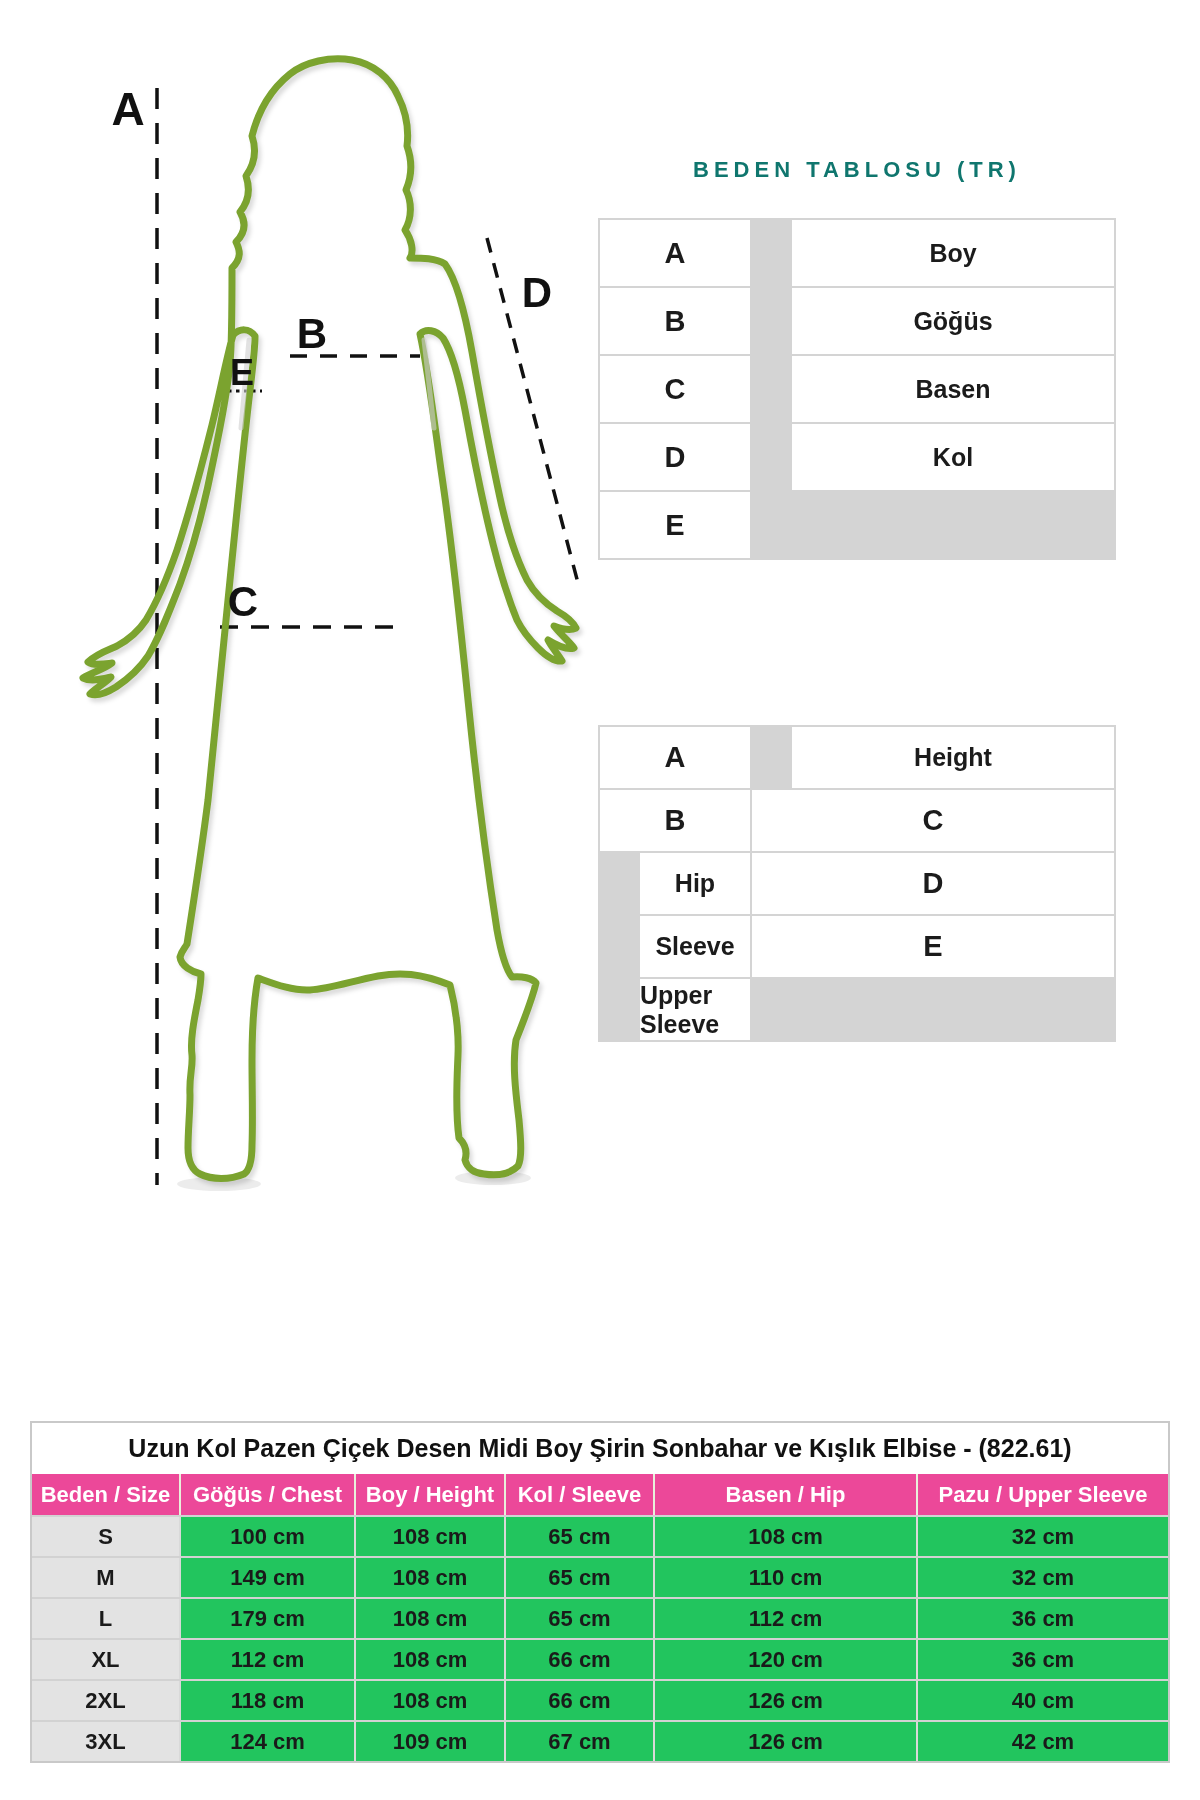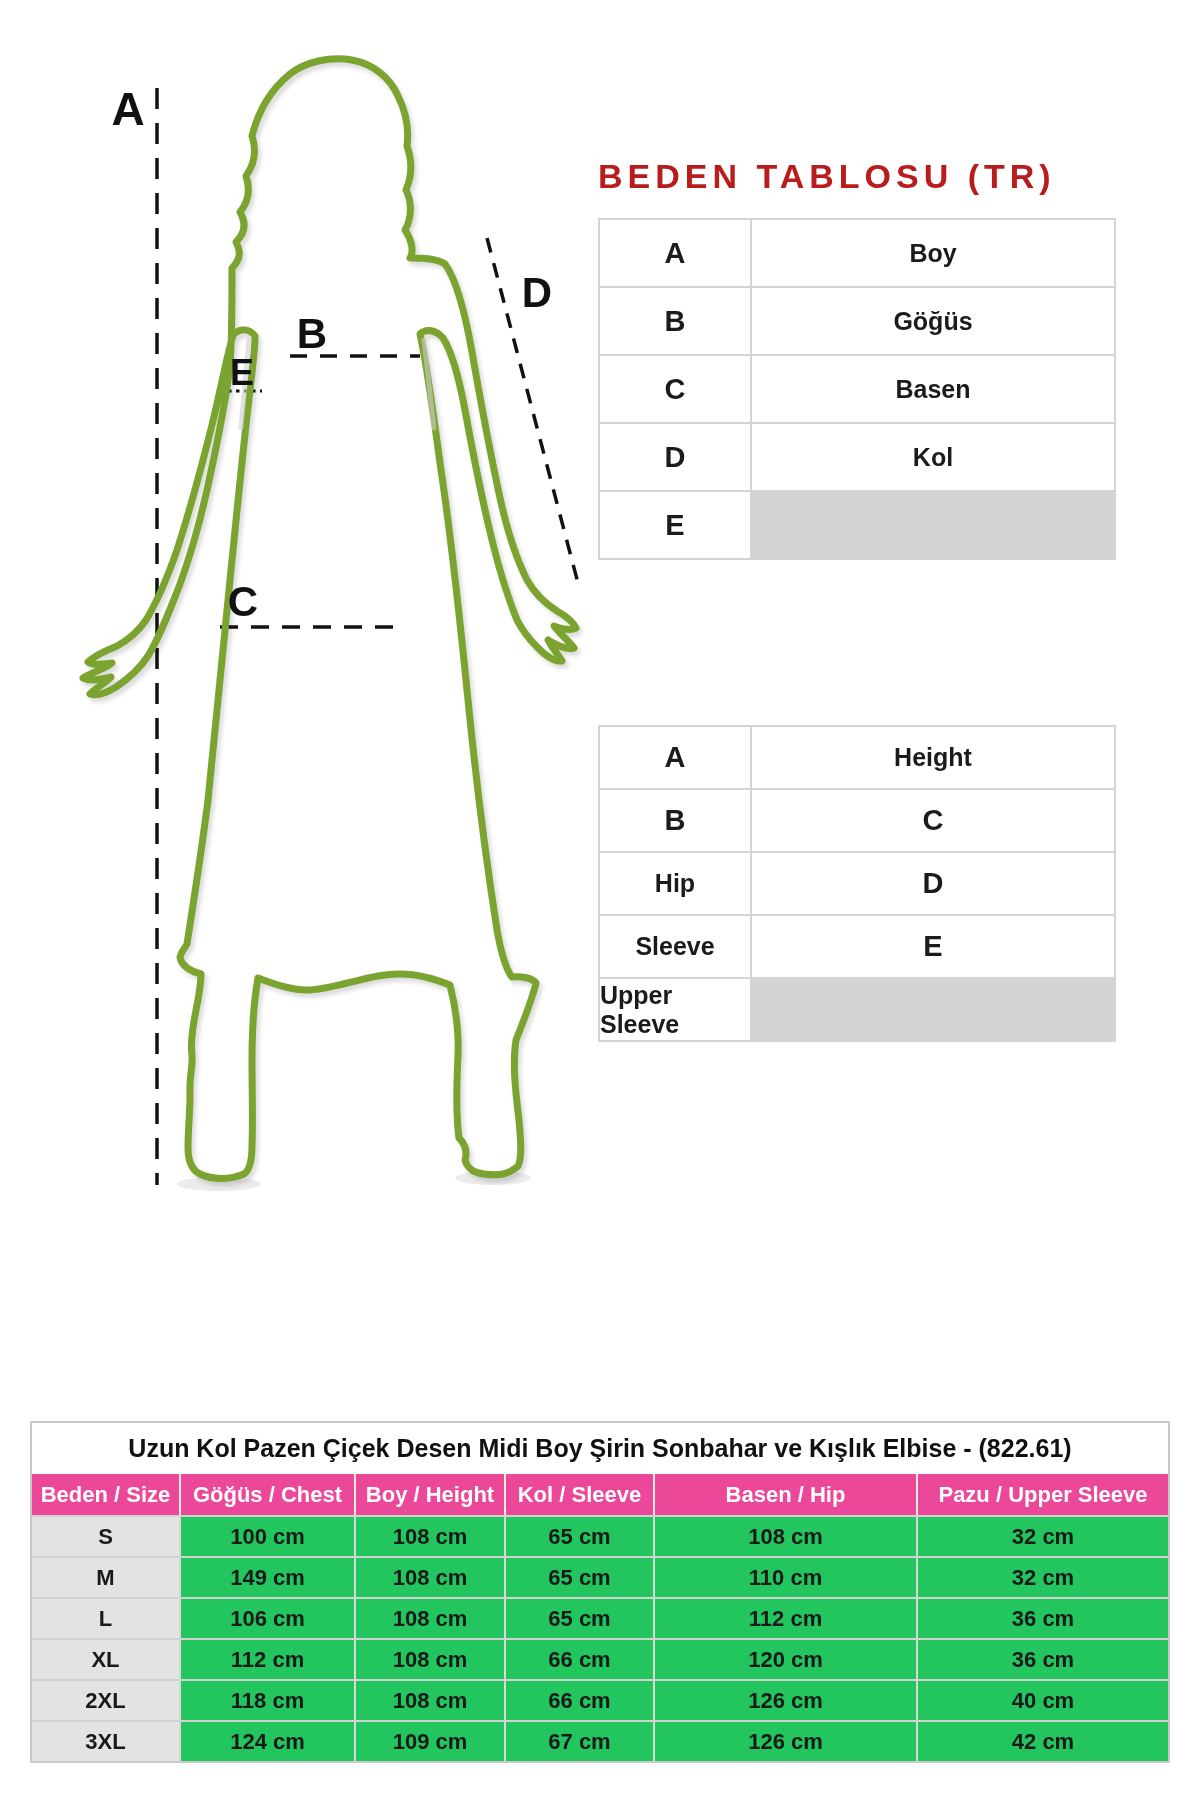--- a/index.html
+++ b/index.html
@@ -11,38 +11,38 @@
   .canvas{position:absolute;inset:0;}
 
   
   .figure{position:absolute;left:0;top:0;width:600px;height:1220px;}
   .outline{filter:drop-shadow(3px 4px 2px rgba(0,0,0,0.14));}
   .meas-label{font-family:"Liberation Sans",sans-serif;font-weight:bold;fill:#111111;}
 
   
   .tr-heading{
     position:absolute;left:598px;top:157px;width:518px;
-    text-align:left;font-size:34px;font-weight:bold;letter-spacing:5px;
-    color:#b91c1c;white-space:nowrap;
+    text-align:center;font-size:22px;font-weight:bold;letter-spacing:5px;
+    color:#0f766e;white-space:nowrap;
   }
   .mini-table{
     position:absolute;left:598px;width:518px;
     display:grid;grid-template-columns:150px 1fr;gap:2px;
     background:#d4d4d4;border:2px solid #d4d4d4;box-sizing:border-box;
   }
   .mini-table.tr{top:218px;}
   .mini-table.tr .cell{height:66px;}
   .mini-table.en{top:725px;}
   .mini-table.en .cell{height:61px;}
   .cell{
     background:#ffffff;display:flex;align-items:center;justify-content:center;
     font-weight:bold;color:#1b1b1b;
   }
   .cell.key{font-size:29px;}
-  .cell.lbl{font-size:25px;}
+  .cell.lbl{font-size:25px;margin-left:40px;}
 
   
   .product-table{
     position:absolute;left:30px;top:1393px;width:1140px;
     border:2px solid #c9c9c9;box-sizing:border-box;background:#ffffff;margin-top:28px;
   }
   .pt-title{
     height:51px;line-height:51px;text-align:center;
     font-size:25px;font-weight:bold;color:#111111;white-space:nowrap;
   }
@@ -192,21 +192,21 @@
       <div class="pt-row">
         <div class="dcell size">M</div>
         <div class="dcell">149 cm</div>
         <div class="dcell">108 cm</div>
         <div class="dcell">65 cm</div>
         <div class="dcell">110 cm</div>
         <div class="dcell">32 cm</div>
       </div>
       <div class="pt-row">
         <div class="dcell size">L</div>
-        <div class="dcell">106 cm</div>
+        <div class="dcell">179 cm</div>
         <div class="dcell">108 cm</div>
         <div class="dcell">65 cm</div>
         <div class="dcell">112 cm</div>
         <div class="dcell">36 cm</div>
       </div>
       <div class="pt-row">
         <div class="dcell size">XL</div>
         <div class="dcell">112 cm</div>
         <div class="dcell">108 cm</div>
         <div class="dcell">66 cm</div>

